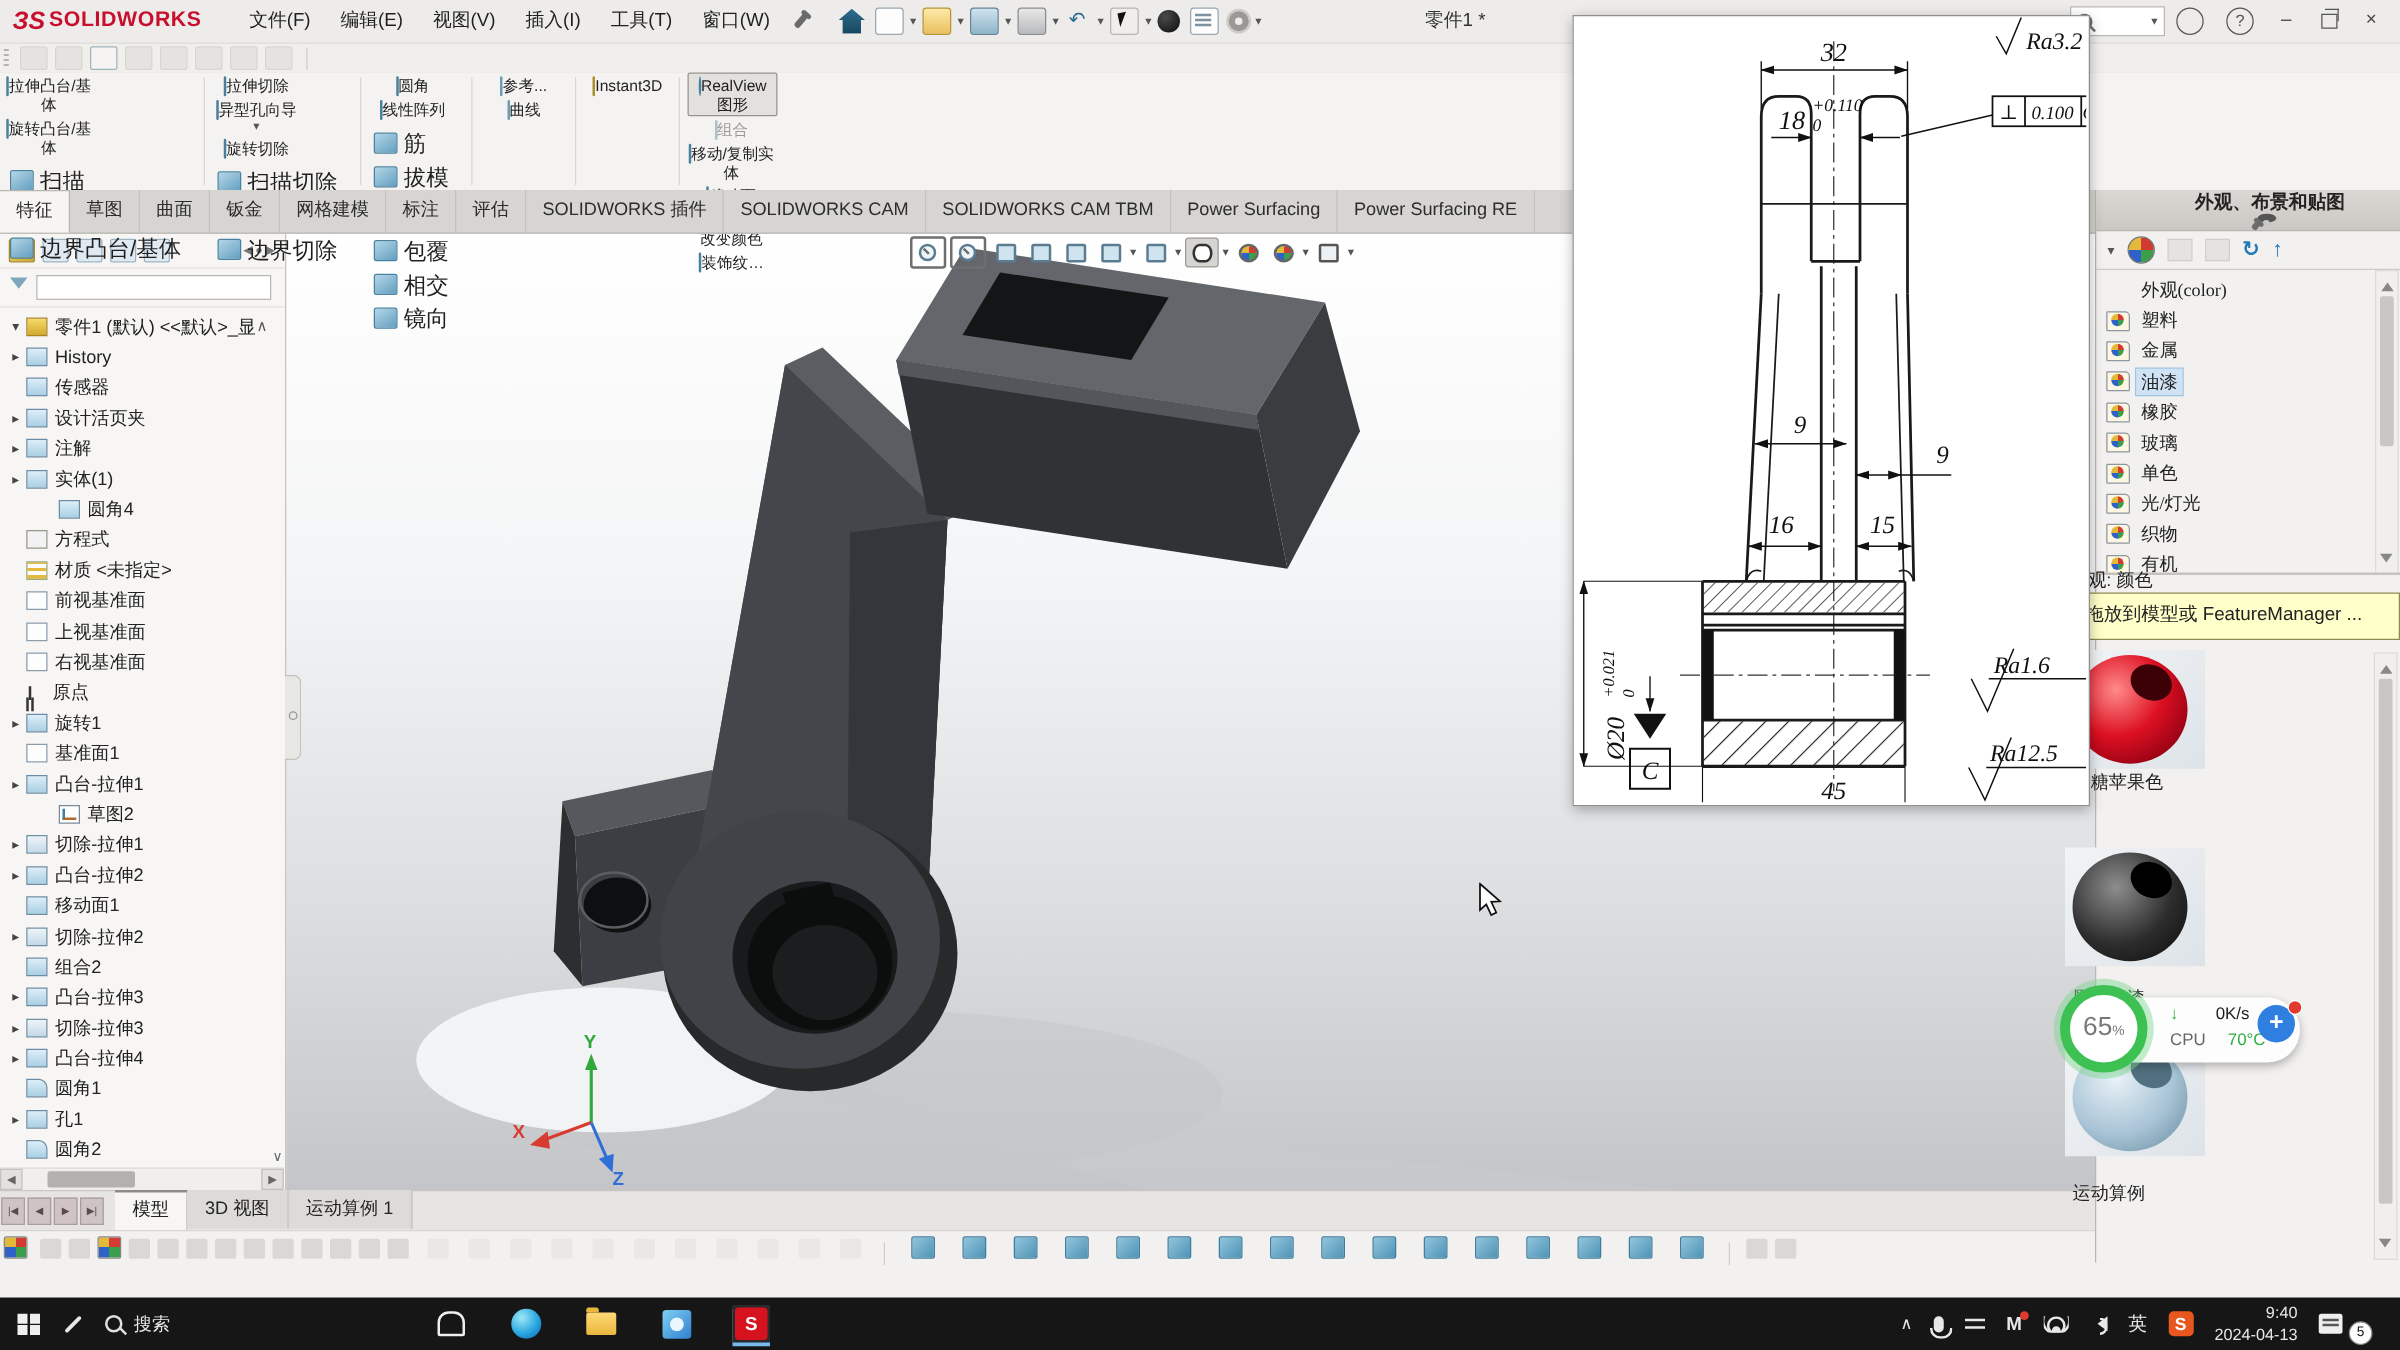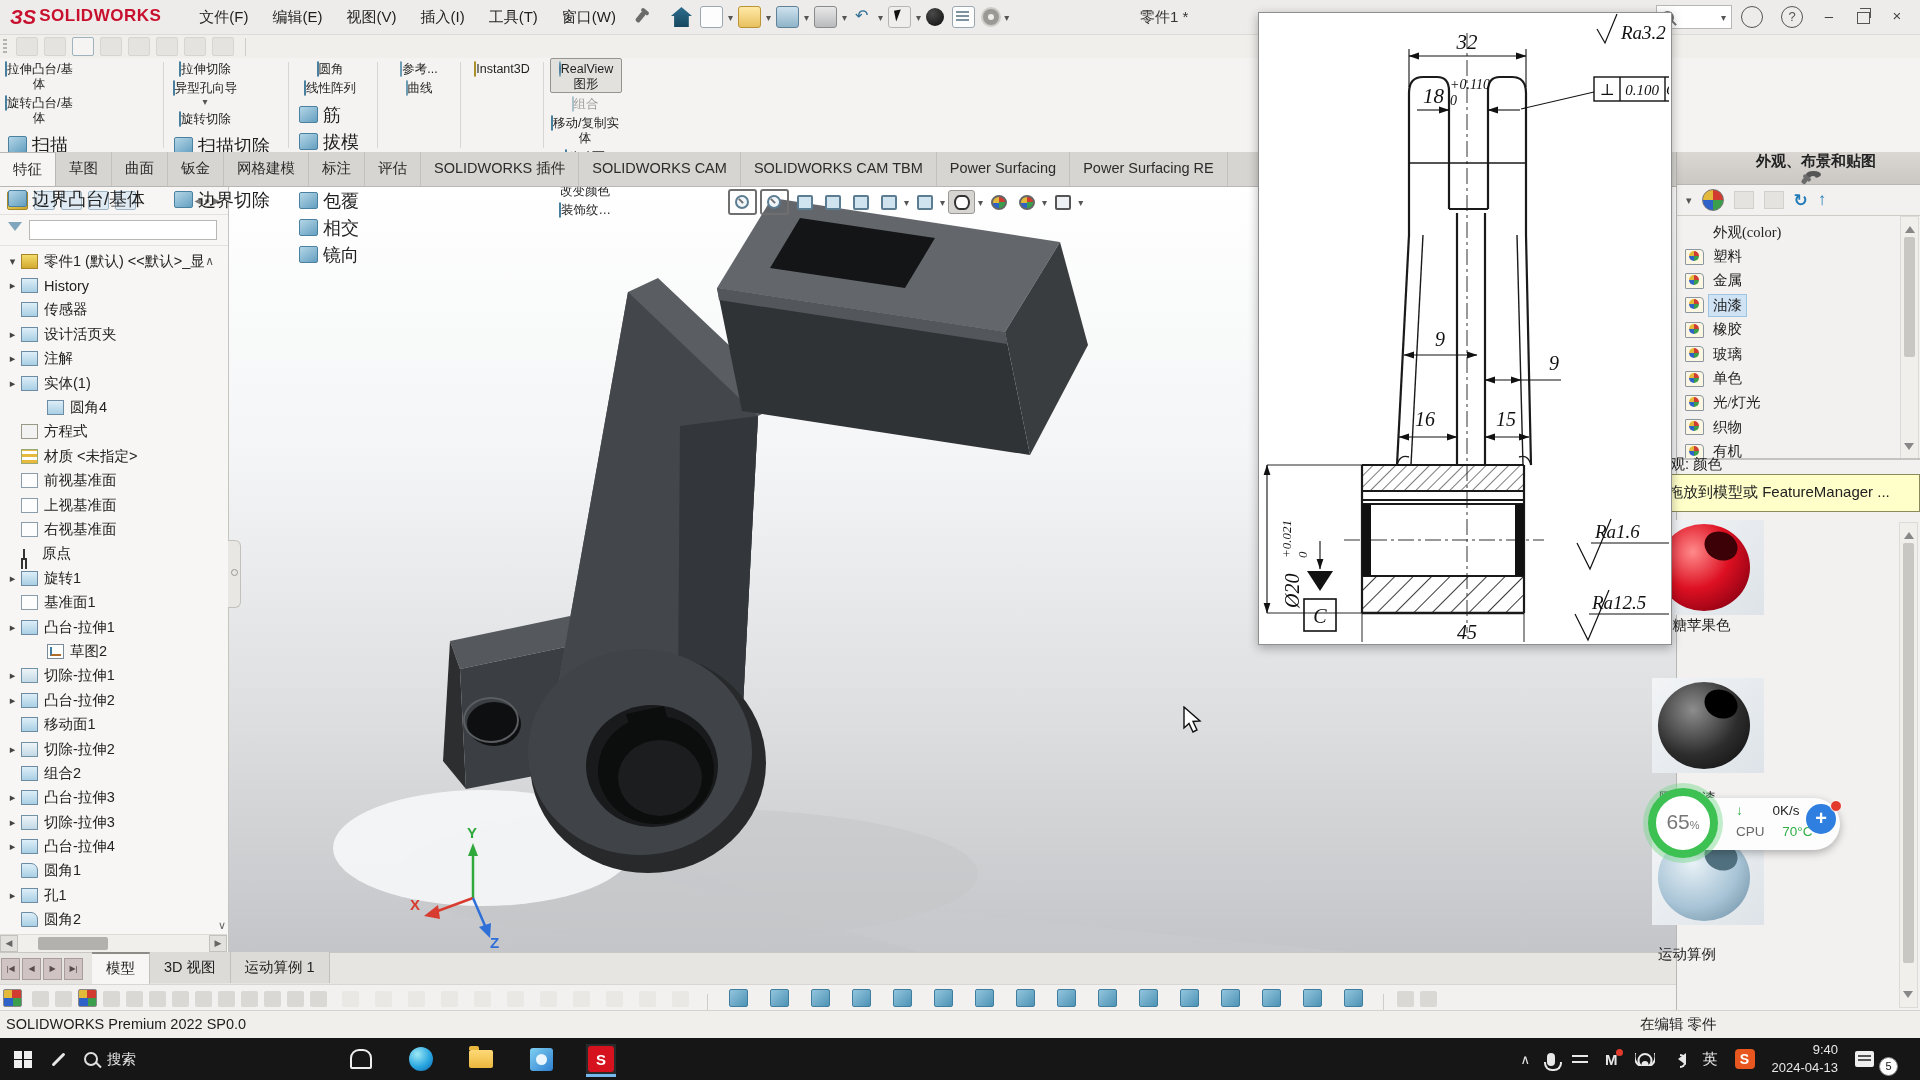--- a/index.html
+++ b/index.html
@@ -929,24 +929,20 @@
   <div id="btools" class="abs">
     <i class="bt col"></i>
     <i class="bt g"></i><i class="bt g"></i><i class="bt col"></i><i class="bt g"></i><i class="bt g"></i><i class="bt g"></i><i class="bt g"></i><i class="bt g"></i><i class="bt g"></i><i class="bt g"></i><i class="bt g"></i><i class="bt g"></i><i class="bt g"></i>
     <i class="bt f"></i><i class="bt f"></i><i class="bt f"></i><i class="bt f"></i><i class="bt f"></i><i class="bt f"></i><i class="bt f"></i><i class="bt f"></i><i class="bt f"></i><i class="bt f"></i><i class="bt f"></i>
     <i class="btdiv"></i>
     <i class="bt t"></i><i class="bt t"></i><i class="bt t"></i><i class="bt t"></i><i class="bt t"></i><i class="bt t"></i><i class="bt t"></i><i class="bt t"></i><i class="bt t"></i><i class="bt t"></i><i class="bt t"></i><i class="bt t"></i><i class="bt t"></i><i class="bt t"></i><i class="bt t"></i><i class="bt t"></i>
     <i class="btdiv"></i>
     <i class="bt g"></i><i class="bt g"></i>
   </div>
 
-  <div id="status" class="abs">
-    <span class="l">SOLIDWORKS Premium 2022 SP0.0</span>
-    <span class="r">在编辑 零件</span>
-  </div>
 
   <div id="taskbar" class="abs">
     <div class="tb-start">
         <span></span>
         <span></span>
         <span></span>
         <span></span>
       </div>
     <span class="tb-pen"></span>
     <div class="tb-search">

